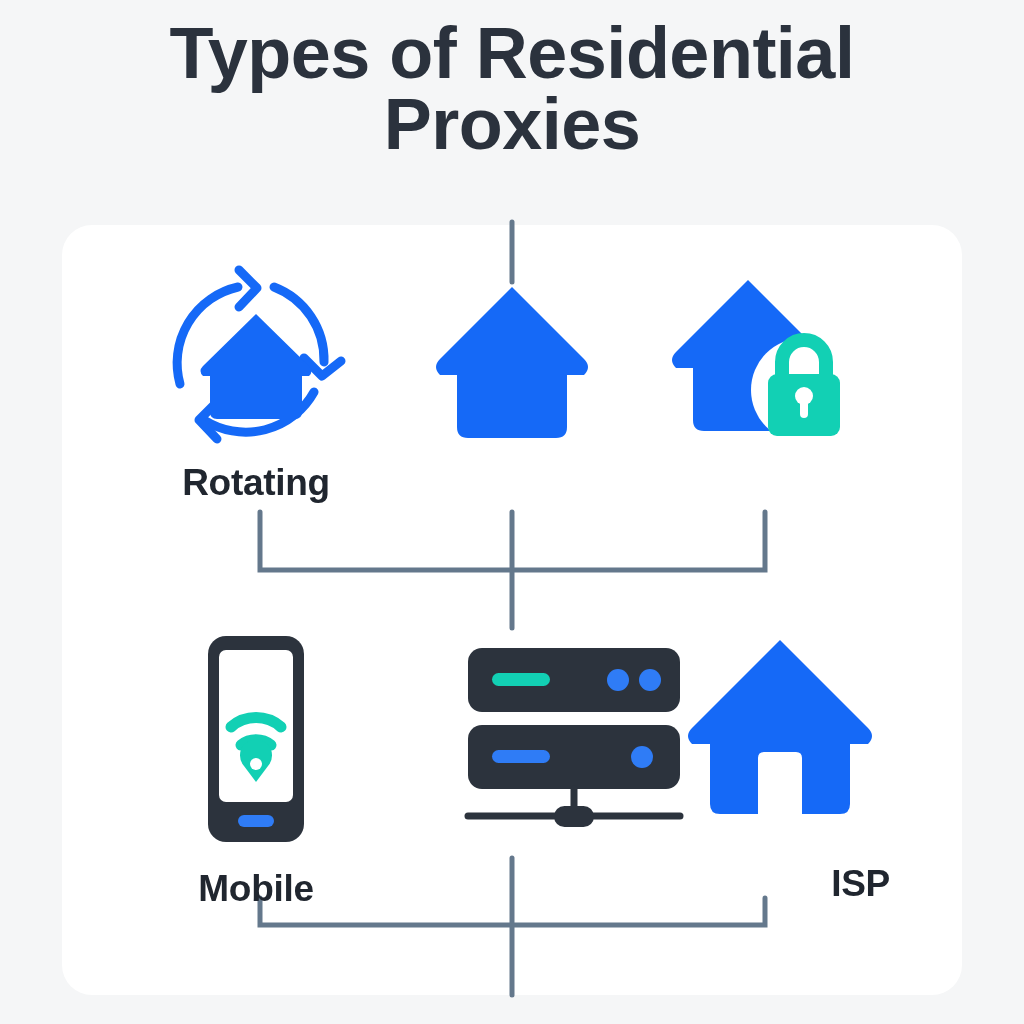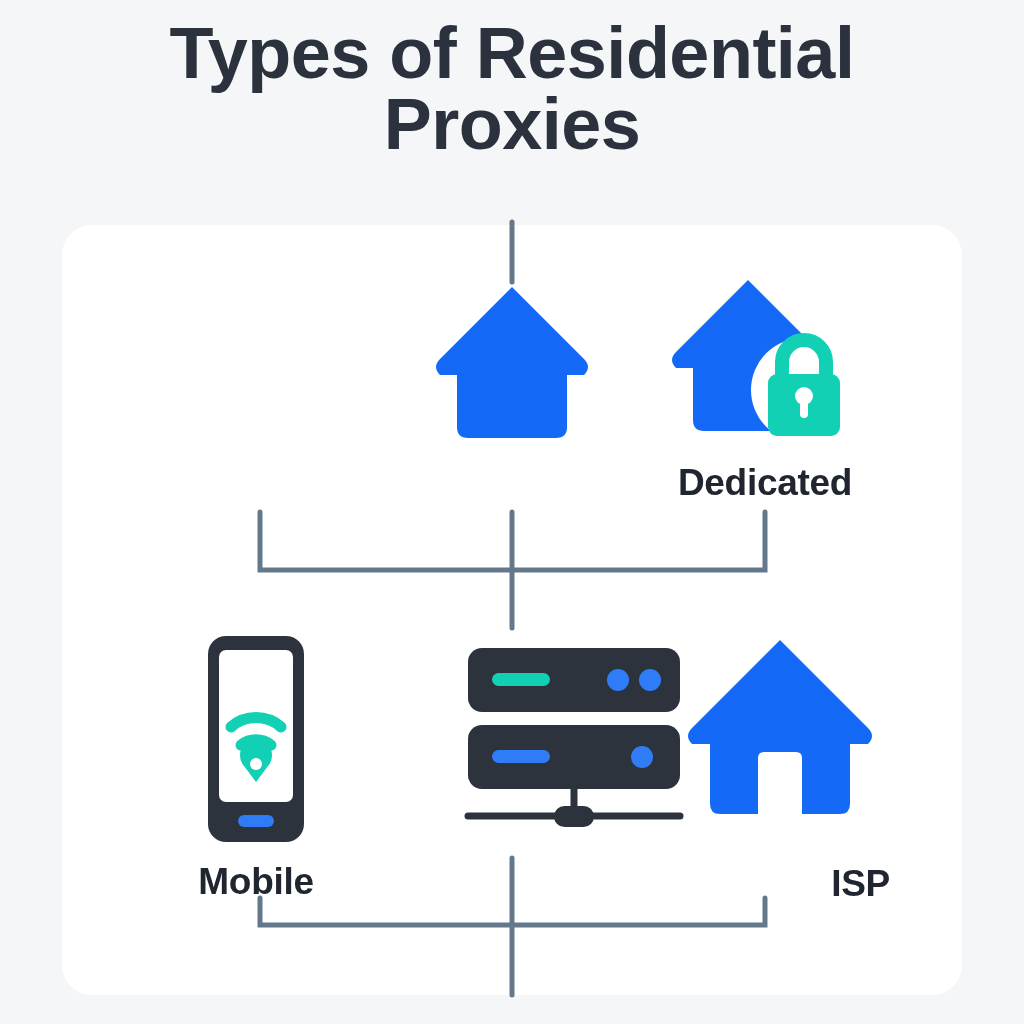--- a/index.html
+++ b/index.html
@@ -80,21 +80,21 @@
 
   
   #node-rotating  { left: 136px; top: 262px; width: 240px; }
   #node-static    { left: 392px; top: 262px; width: 240px; }
   #node-dedicated { left: 645px; top: 262px; width: 240px; }
 
   
   #node-mobile { left: 136px; top: 630px; width: 240px; }
   #node-isp    { left: 450px; top: 630px; width: 440px; }
 
-  #node-mobile .label { margin-top: 7px; }
+  #node-mobile .label { margin-top: 14px; }
   #node-isp .label    { margin-top: 14px; }
 
   
   #node-isp .label { text-align: right; padding-left: 44px; }
 </style>
 </head>
 <body>
 
 <div id="stage">
 
@@ -111,20 +111,44 @@
       <path d="M260 512 L260 570 L765 570 L765 512"></path>
 
       <path d="M512 512 L512 628"></path>
 
       <path d="M260 898 L260 925 L765 925 L765 898"></path>
 
       <path d="M512 858 L512 995"></path>
     </g>
   </svg>
 
+  <div class="node" id="node-rotating">
+    <span class="icon-wrap">
+      <svg width="200" height="190" viewBox="0 0 200 190">
+
+        <g fill="none" stroke="#1569f7" stroke-width="9" stroke-linecap="round">
+
+          <path d="M24 122 A78 78 0 0 1 82 25"></path>
+
+          <path d="M118 25 A78 78 0 0 1 168 100"></path>
+
+          <path d="M158 130 A78 78 0 0 1 48 158"></path>
+        </g>
+
+        <g fill="none" stroke="#1569f7" stroke-width="9" stroke-linecap="round" stroke-linejoin="round">
+          <polyline points="83,8 101,26 83,45"></polyline>
+          <polyline points="148,96 166,114 185,99"></polyline>
+          <polyline points="61,140 43,158 61,177"></polyline>
+        </g>
+
+        <path d="M100 52 L153 104 Q158 109 153 114 L146 114 L146 150 Q146 157 139 157 L61 157 Q54 157 54 150 L54 114 L47 114 Q42 109 47 104 Z" fill="#1569f7"></path>
+      </svg>
+    </span>
+    <span class="label">Rotating</span>
+  </div>
 
   <div class="node" id="node-static">
     <span class="icon-wrap">
       <svg width="200" height="190" viewBox="0 0 200 190">
         <path d="M100 25 L172 97 Q180 105 172 113 L155 113 L155 165 Q155 176 144 176 L56 176 Q45 176 45 165 L45 113 L28 113 Q20 105 28 97 Z" fill="#1569f7"></path>
       </svg>
     </span>
   </div>
 
   <div class="node" id="node-dedicated">
@@ -137,21 +161,20 @@
         <circle cx="143" cy="128" r="52" fill="#ffffff"></circle>
 
         <path d="M122 115 L122 100 a22 22 0 0 1 44 0 L166 115" fill="none" stroke="#12d0b4" stroke-width="14" stroke-linecap="round"></path>
 
         <rect x="108" y="112" width="72" height="62" rx="9" fill="#12d0b4"></rect>
 
         <circle cx="144" cy="134" r="9" fill="#ffffff"></circle>
         <rect x="140" y="138" width="8" height="18" rx="4" fill="#ffffff"></rect>
       </svg>
     </span>
-    <span class="label">Dedicated</span>
   </div>
 
   <div class="node" id="node-mobile">
     <span class="icon-wrap">
       <svg width="150" height="220" viewBox="0 0 150 220">
 
         <rect x="27" y="6" width="96" height="206" rx="18" fill="#2c333d"></rect>
 
         <rect x="38" y="20" width="74" height="152" rx="7" fill="#ffffff"></rect>
 

